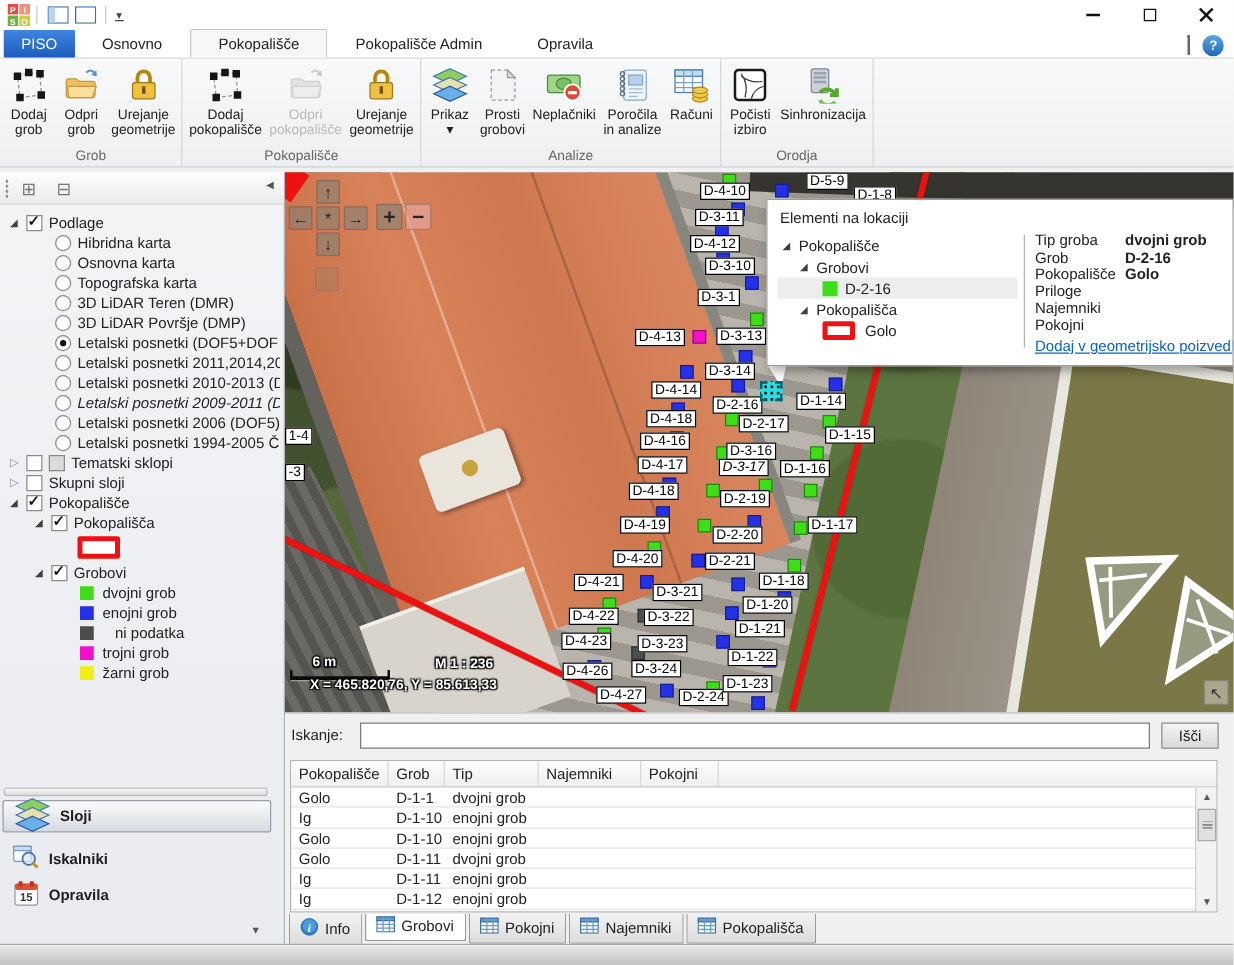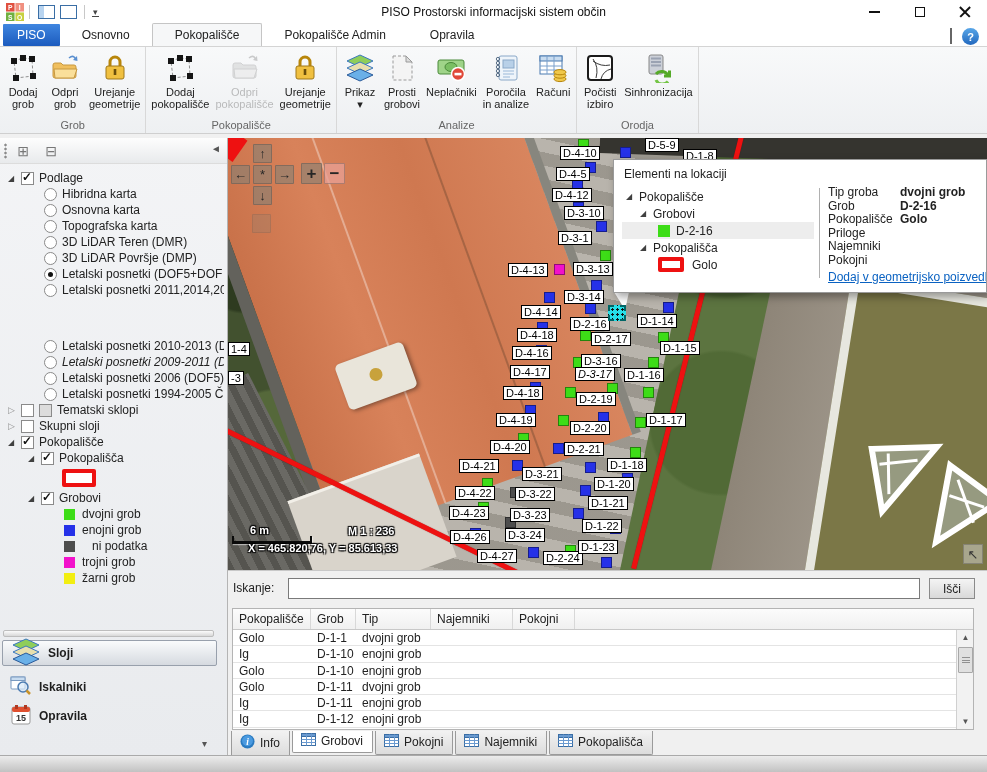--- a/index.html
+++ b/index.html
@@ -170,21 +170,20 @@
           <rect x="1" y="1" width="5" height="12" fill="#b8d4f0"></rect>
         </svg>
       </span>
     <span class="qat-btn">
         <svg width="17" height="14" viewBox="0 0 17 14">
           <rect x="0.5" y="0.5" width="16" height="13" fill="#fff" stroke="#3a6ea5"></rect>
         </svg>
       </span>
     <span class="qat-sep"></span>
     <span class="qat-dd">▾</span>
-    <span class="title-text">PISO Prostorski informacijski sistem občin</span>
     <div class="win-btns">
       <span class="win-btn">
           <span class="ic-min"></span>
         </span>
       <span class="win-btn">
           <span class="ic-max"></span>
         </span>
       <span class="win-btn">
           <span class="ic-close"></span>
         </span>
@@ -447,21 +446,21 @@
           <span class="tlabel">3D LiDAR Površje (DMP)</span>
         </div>
         <div class="trow" style="padding-left: 38px;">
           <span class="rb on"></span>
           <span class="tlabel">Letalski posnetki (DOF5+DOF</span>
         </div>
         <div class="trow" style="padding-left: 38px;">
           <span class="rb"></span>
           <span class="tlabel">Letalski posnetki 2011,2014,20</span>
         </div>
-        <div class="trow" style="padding-left: 38px; margin-top: 40px;">
+        <div class="trow" style="padding-left: 38px;">
           <span class="rb"></span>
           <span class="tlabel">Letalski posnetki 2010-2013 (D</span>
         </div>
         <div class="trow" style="padding-left: 38px; font-style: italic;">
           <span class="rb"></span>
           <span class="tlabel">Letalski posnetki 2009-2011 (D</span>
         </div>
         <div class="trow" style="padding-left: 38px;">
           <span class="rb"></span>
           <span class="tlabel">Letalski posnetki 2006 (DOF5)</span>
@@ -620,21 +619,21 @@
         <span class="marker" style="left: 382px; top: 385px; background: rgb(37, 49, 232);"></span>
         <span class="marker" style="left: 337px; top: 407px; background: rgb(61, 221, 23);"></span>
         <span class="marker" style="left: 300px; top: 409px; background: rgb(37, 49, 232);"></span>
         <span class="marker" style="left: 375px; top: 402px; background: rgb(37, 49, 232);"></span>
         <span class="marker" style="left: 373px; top: 419px; background: rgb(37, 49, 232);"></span>
       </div>
     <div id="glabels">
         <span class="glabel" style="left: 417px; top: 0px;">D-5-9</span>
         <span class="glabel" style="left: 455px; top: 11px;">D-1-8</span>
         <span class="glabel" style="left: 332px; top: 8px;">D-4-10</span>
-        <span class="glabel" style="left: 328px; top: 29px;">D-4-5</span>
+        <span class="glabel" style="left: 328px; top: 29px;">D-3-11</span>
         <span class="glabel" style="left: 324px; top: 50px;">D-4-12</span>
         <span class="glabel" style="left: 336px; top: 68px;">D-3-10</span>
         <span class="glabel" style="left: 330px; top: 93px;">D-3-1</span>
         <span class="glabel" style="left: 280px; top: 125px;">D-4-13</span>
         <span class="glabel" style="left: 345px; top: 124px;">D-3-13</span>
         <span class="glabel" style="left: 336px; top: 152px;">D-3-14</span>
         <span class="glabel" style="left: 293px; top: 167px;">D-4-14</span>
         <span class="glabel" style="left: 342px; top: 179px;">D-2-16</span>
         <span class="glabel" style="left: 409px; top: 176px;">D-1-14</span>
         <span class="glabel" style="left: 289px; top: 190px;">D-4-18</span>

